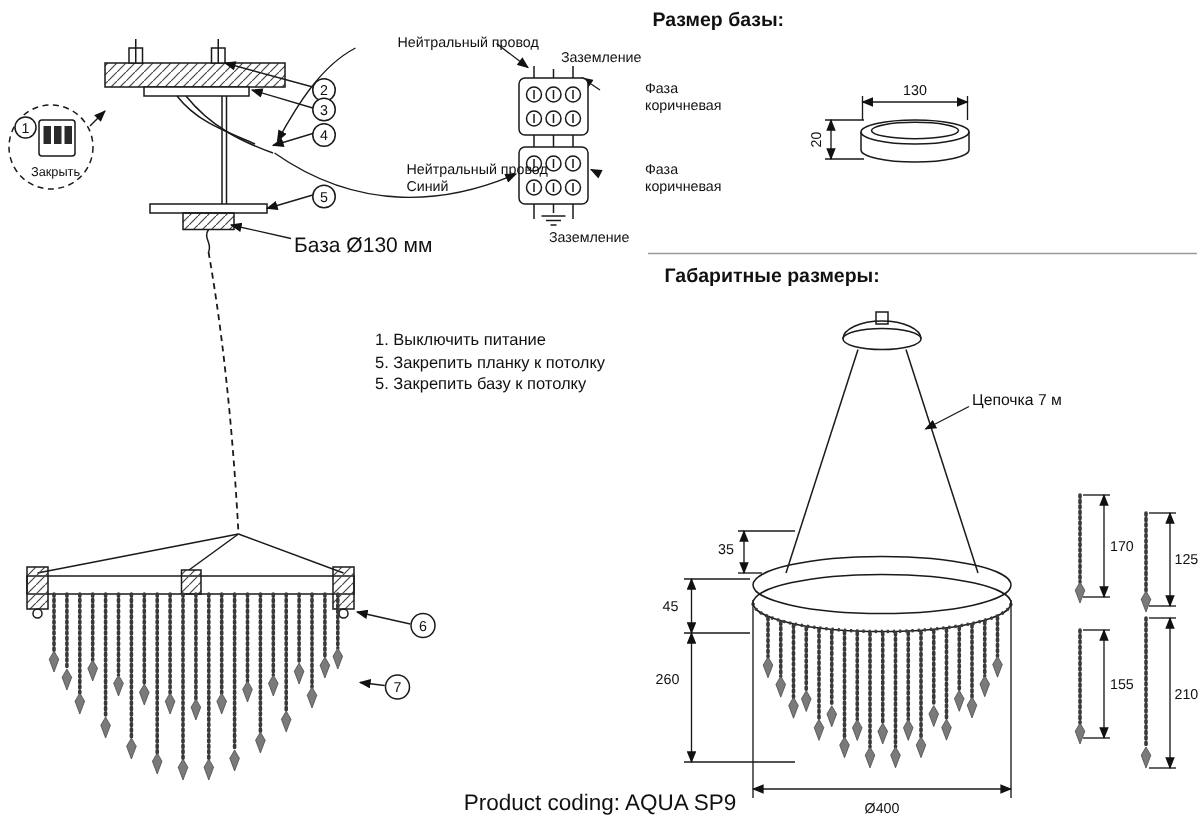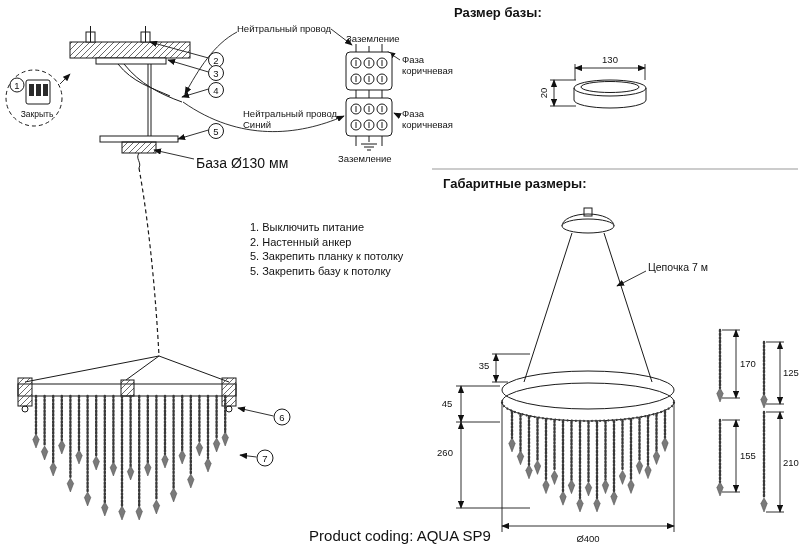--- a/index.html
+++ b/index.html
@@ -13,21 +13,21 @@
   .bead{stroke:#3a3a3a;stroke-width:2.4;stroke-dasharray:1.5 2.1;fill:none;stroke-linecap:round;}
   .beadring{stroke:#3a3a3a;stroke-width:2.2;stroke-dasharray:1.5 2.6;fill:none;}
   .crystal{fill:#7a7a7a;stroke:#444;stroke-width:.5;}
   .dim{stroke:#1a1a1a;stroke-width:.9;fill:none;}
   .lead{stroke:#1a1a1a;stroke-width:.9;fill:none;}
   .scr{fill:#fff;stroke:#1a1a1a;stroke-width:1;}
   text{font-family:"Liberation Sans",sans-serif;fill:#111;}
   .dim-t{font-size:9.5px;}
   .co-t{font-size:9.5px;text-anchor:middle;}
   .sm-t{font-size:8.5px;text-anchor:middle;}
-  .lbl{position:absolute;font-size:9.5px;line-height:11px;color:#111;}
+  .lbl{position:absolute;font-size:9.5px;line-height:11px;color:#111;margin-left:28px;}
   .hd{position:absolute;font-size:13px;font-weight:bold;white-space:nowrap;}
   .steps{position:absolute;left:250px;top:220px;font-size:11px;line-height:14.5px;white-space:nowrap;}
   .product{position:absolute;left:230px;top:527px;width:340px;text-align:center;font-size:15px;}
   .chain-lbl{position:absolute;left:648px;top:261px;font-size:10.5px;white-space:nowrap;}
   .base-lbl{position:absolute;left:196px;top:155px;font-size:14px;white-space:nowrap;}
 </style>
 </head>
 <body>
 
 <div class="page">
@@ -327,38 +327,37 @@
           <line x1="764" y1="412" x2="764" y2="498" class="bead"></line>
           <path d="M 764 498 l 3.2 5.5 L 764 512 l -3.2 -8.5 Z" class="crystal"></path>
         </g>
     <line class="dim" x1="766" y1="412" x2="784" y2="412"></line>
     <line class="dim" x1="766" y1="512" x2="784" y2="512"></line>
     <line class="dim" x1="780" y1="412" x2="780" y2="512" marker-start="url(#arr)" marker-end="url(#arr)"></line>
     <text class="dim-t" x="783" y="466">210</text>
   </g>
 </svg>
 
-<div class="hd" style="left:442px;top:5px;padding-left:12px;">Размер базы:</div>
+<div class="hd" style="left:423px;top:5px;padding-left:12px;">Размер базы:</div>
 <div class="hd" style="left:443px;top:176px;">Габаритные размеры:</div>
 
 <div class="lbl" style="left:237px;top:23px;white-space:nowrap;">Нейтральный провод</div>
 <div class="lbl" style="left:346px;top:33px;white-space:nowrap;">Заземление</div>
 <div class="lbl" style="left:402px;top:54px;width:62px;">Фаза коричневая</div>
 <div class="lbl" style="left:243px;top:108px;white-space:nowrap;">
   <div>Нейтральный провод</div>
   <div>Синий</div>
 </div>
 <div class="lbl" style="left:402px;top:108px;width:62px;">Фаза коричневая</div>
 <div class="lbl" style="left:338px;top:153px;white-space:nowrap;">Заземление</div>
 
 <div class="base-lbl">База Ø130 мм</div>
 <div class="chain-lbl">Цепочка 7 м</div>
 
 <div class="steps">
   <div>1. Выключить питание</div>
-  <div>2. Настенный анкер</div>
   <div>5. Закрепить планку к потолку</div>
   <div>5. Закрепить базу к потолку</div>
 </div>
 
 <div class="product">Product coding: AQUA SP9</div>
 
 </div>
 
 </body></html>

